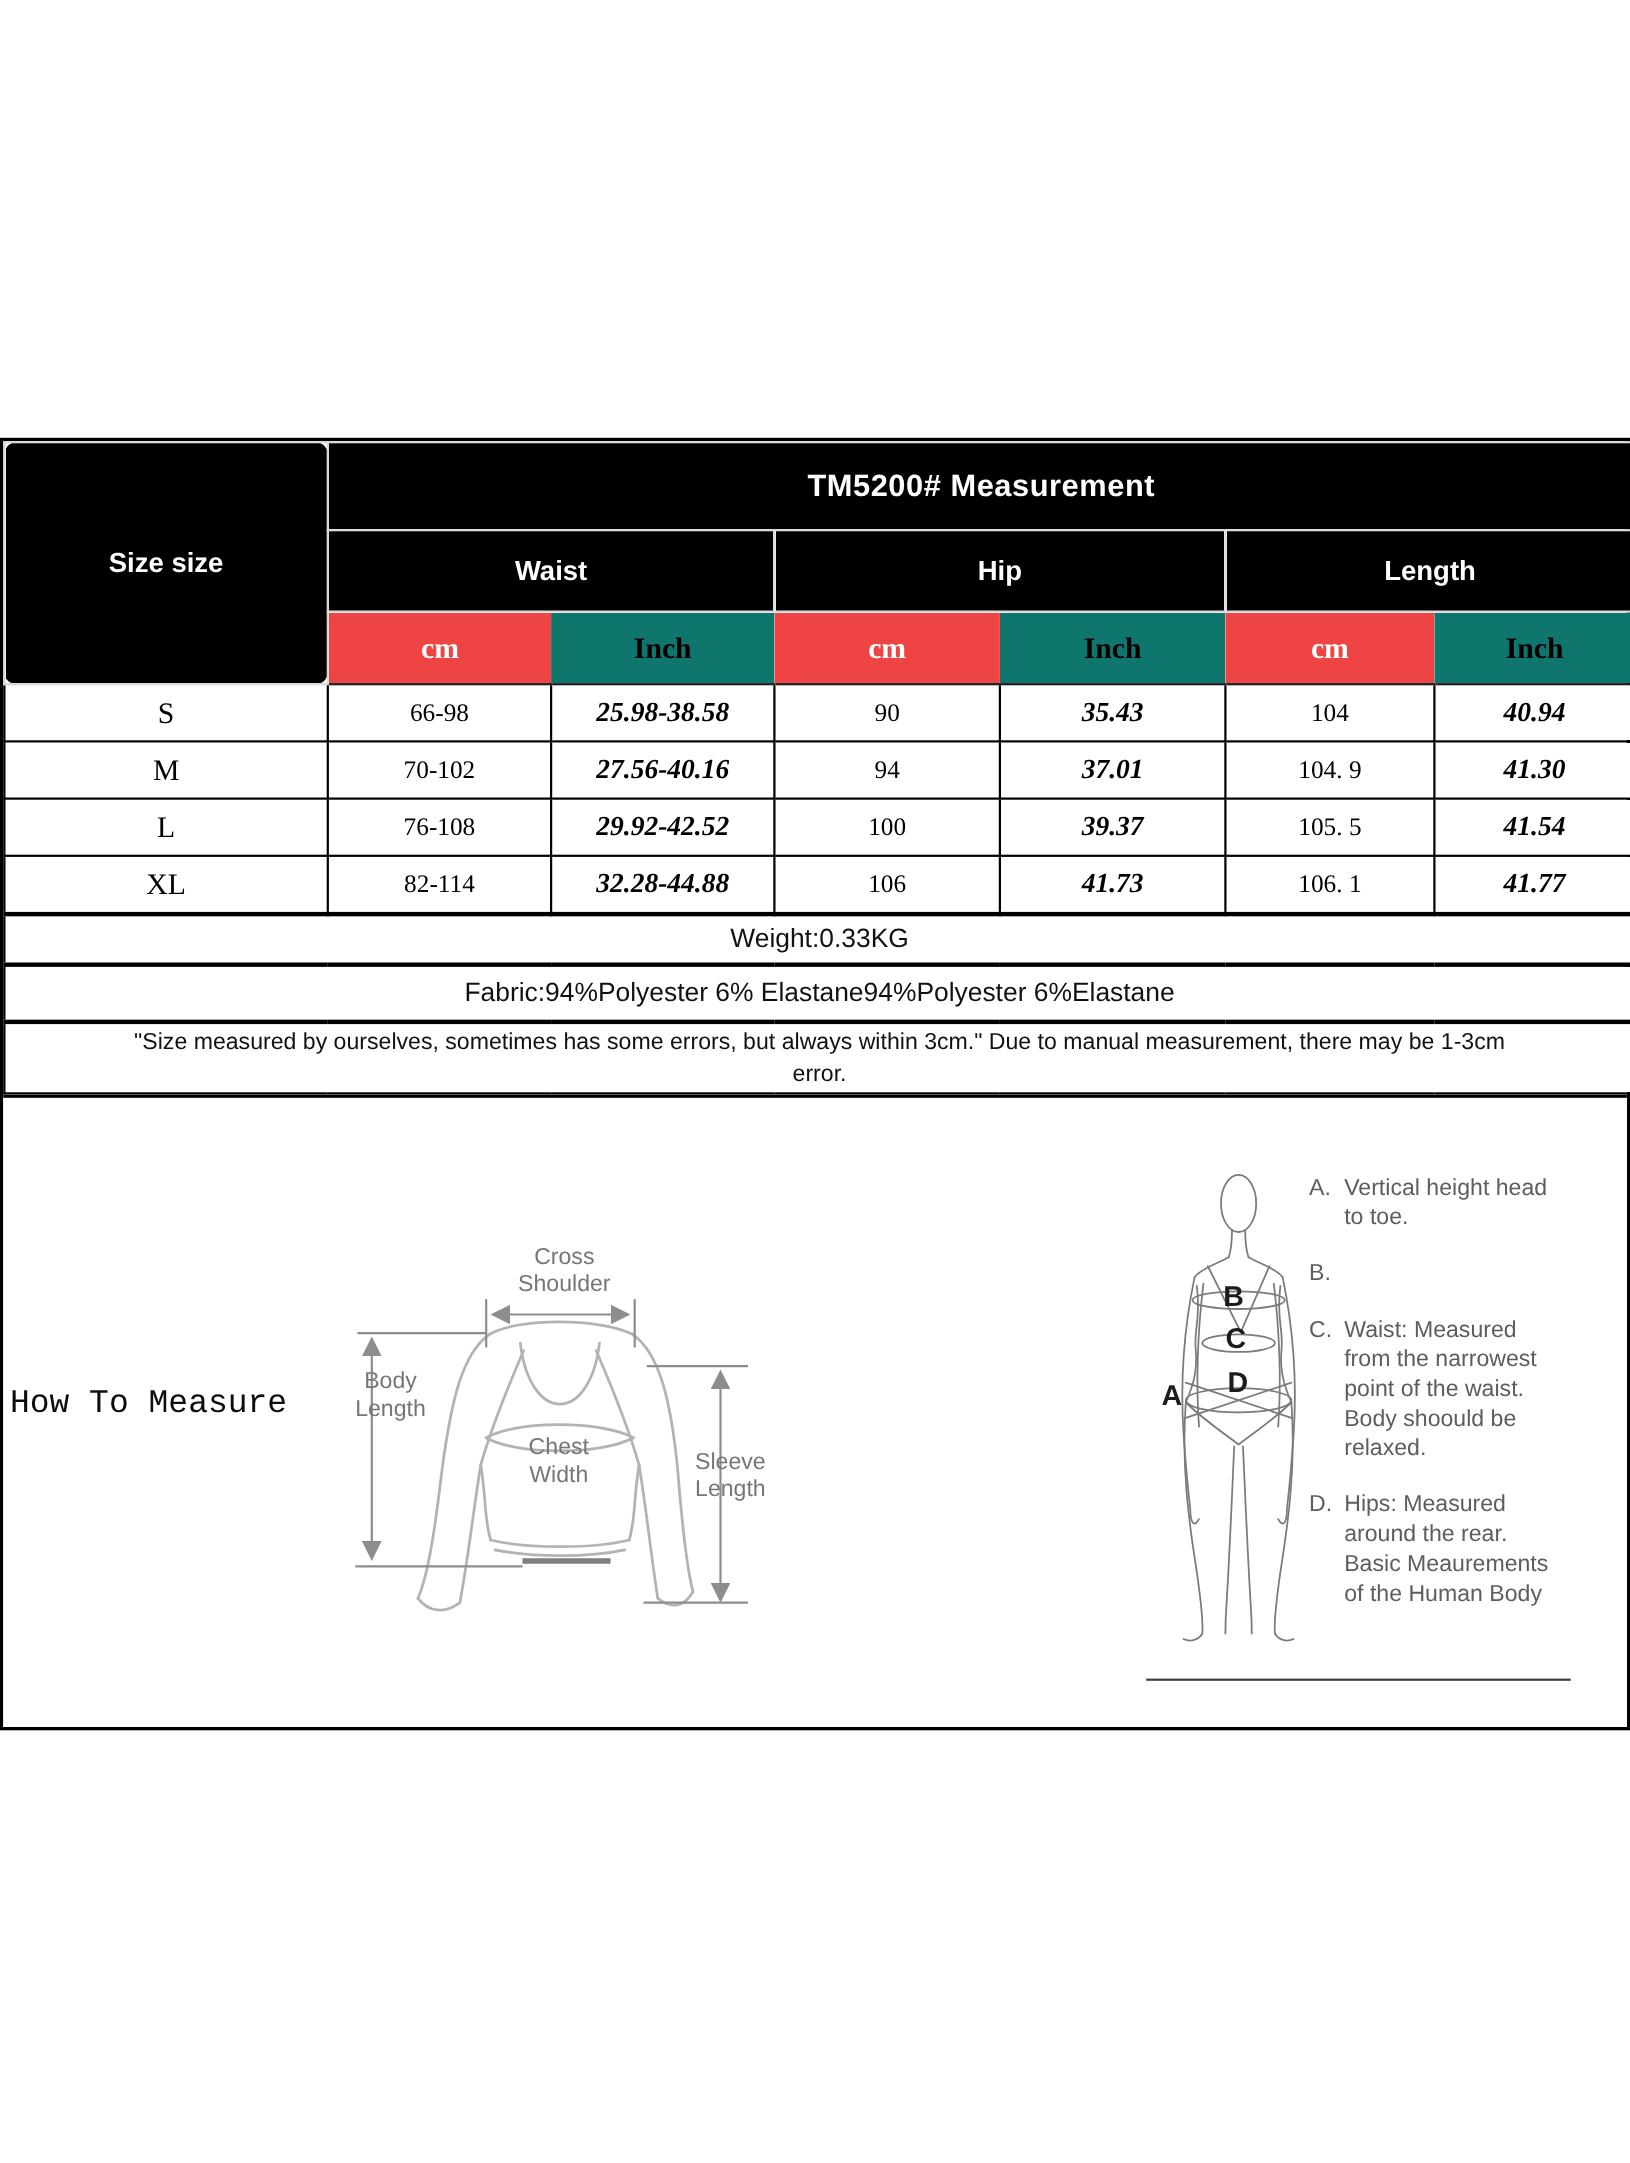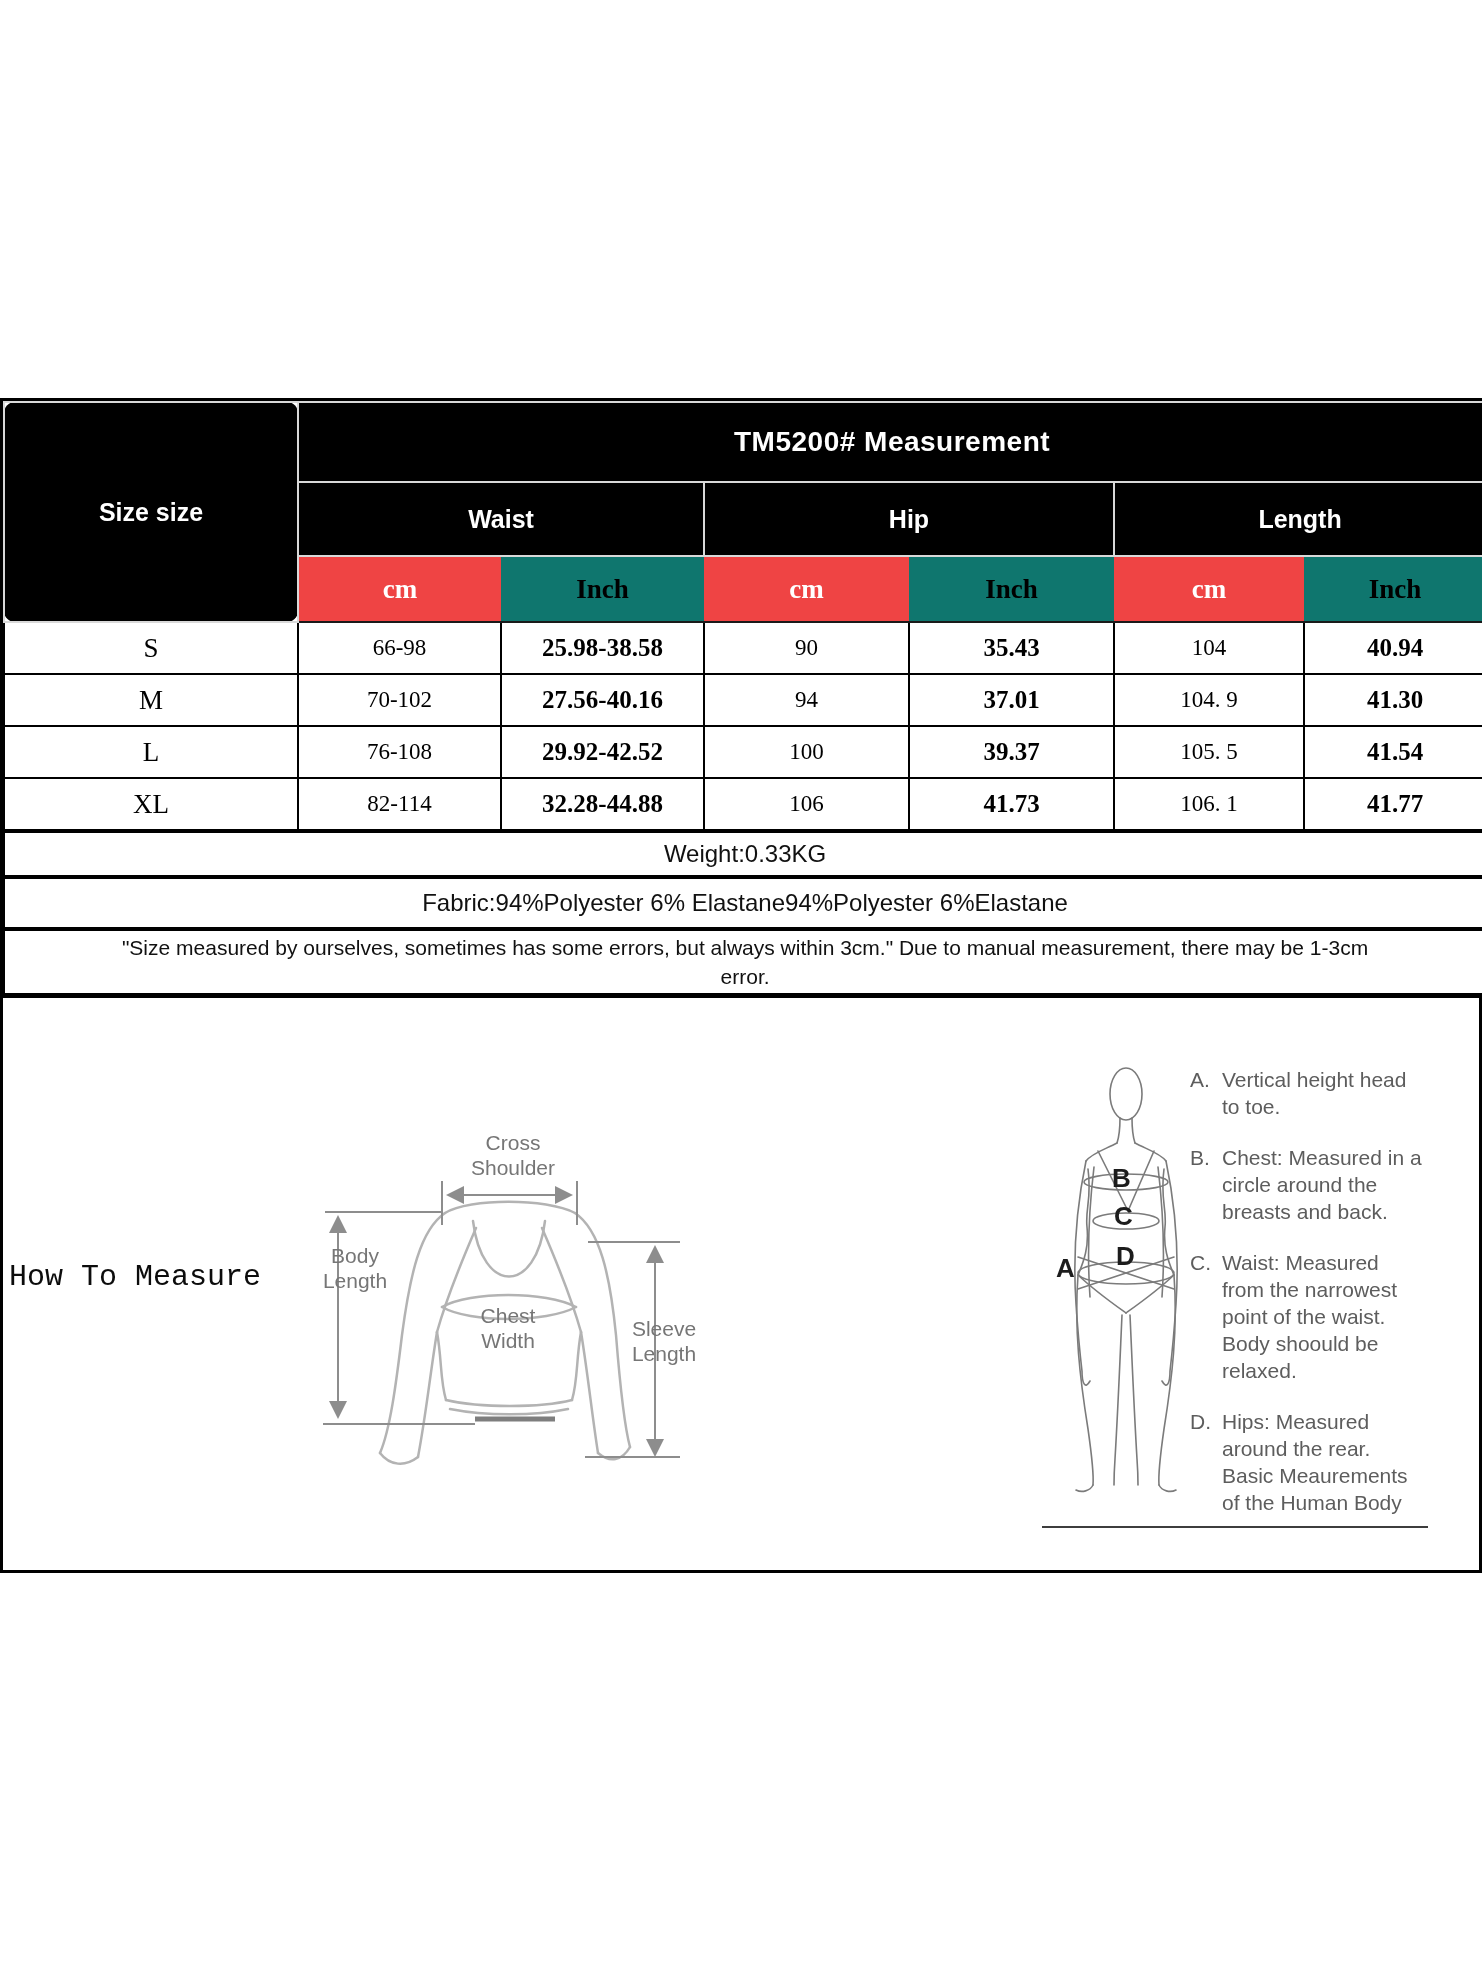--- a/index.html
+++ b/index.html
@@ -12,21 +12,21 @@
   td.title-cell{height:78px;font-size:28px;font-weight:600;letter-spacing:.5px;}
   td.group-cell{height:72px;font-size:25px;font-weight:600;}
   td.size-head{font-size:25px;font-weight:600;border-radius:11px;}
   tr.units td{height:64px;border-left-width:0;border-right-width:0;border-bottom:2px solid #1a1a1a;}
   td.unit-cm{background:#ef4444;color:#fff;font-family:"Liberation Serif",serif;font-weight:bold;font-size:27px;}
   td.unit-inch{background:#0f766e;color:#000;font-family:"Liberation Serif",serif;font-weight:bold;font-size:27px;}
   
   tr.data td{height:50px;border:2px solid #000;background:#fff;font-family:"Liberation Serif",serif;}
   td.size-letter{font-size:27px;}
   td.cmv{font-size:23px;}
-  td.inv{background:#fcf003;font-weight:bold;font-size:25px;}
+  td.inv{background:#fcf003;font-weight:bold;font-size:25px;font-style:italic;}
   tr.note-row td{border:2px solid #000;border-top:4px solid #000;background:#fff;font-size:24px;color:#111;}
   tr.weight-row td{height:42px;}
   tr.fabric-row td{height:48px;}
   tr.disc-row td{height:62px;font-size:21px;line-height:29px;}
   
   .measure{position:relative;height:572px;border-top:3px solid #000;background:#fff;}
   .htm-heading{position:absolute;left:6px;top:262px;font-family:"Liberation Mono",monospace;font-size:30px;color:#0c0c0c;white-space:nowrap;}
   .diagram-label{position:absolute;font-size:21px;line-height:25px;color:#767676;text-align:center;}
   .marker-label{position:absolute;font-size:26px;font-weight:bold;color:#1c1c1c;}
   .notes{position:absolute;left:1187px;top:68px;width:256px;}
@@ -207,25 +207,20 @@
     <div class="notes">
       <div class="note">
         <div class="note-label">A.</div>
         <div class="note-lines">
           <div>Vertical height head</div>
           <div>to toe.</div>
         </div>
       </div>
       <div class="note">
         <div class="note-label">B.</div>
-        <div class="note-lines">
-          <div>Chest: Measured in a</div>
-          <div>circle around the</div>
-          <div>breasts and back.</div>
-        </div>
       </div>
       <div class="note">
         <div class="note-label">C.</div>
         <div class="note-lines">
           <div>Waist: Measured</div>
           <div>from the narrowest</div>
           <div>point of the waist.</div>
           <div>Body shoould be</div>
           <div>relaxed.</div>
         </div>

